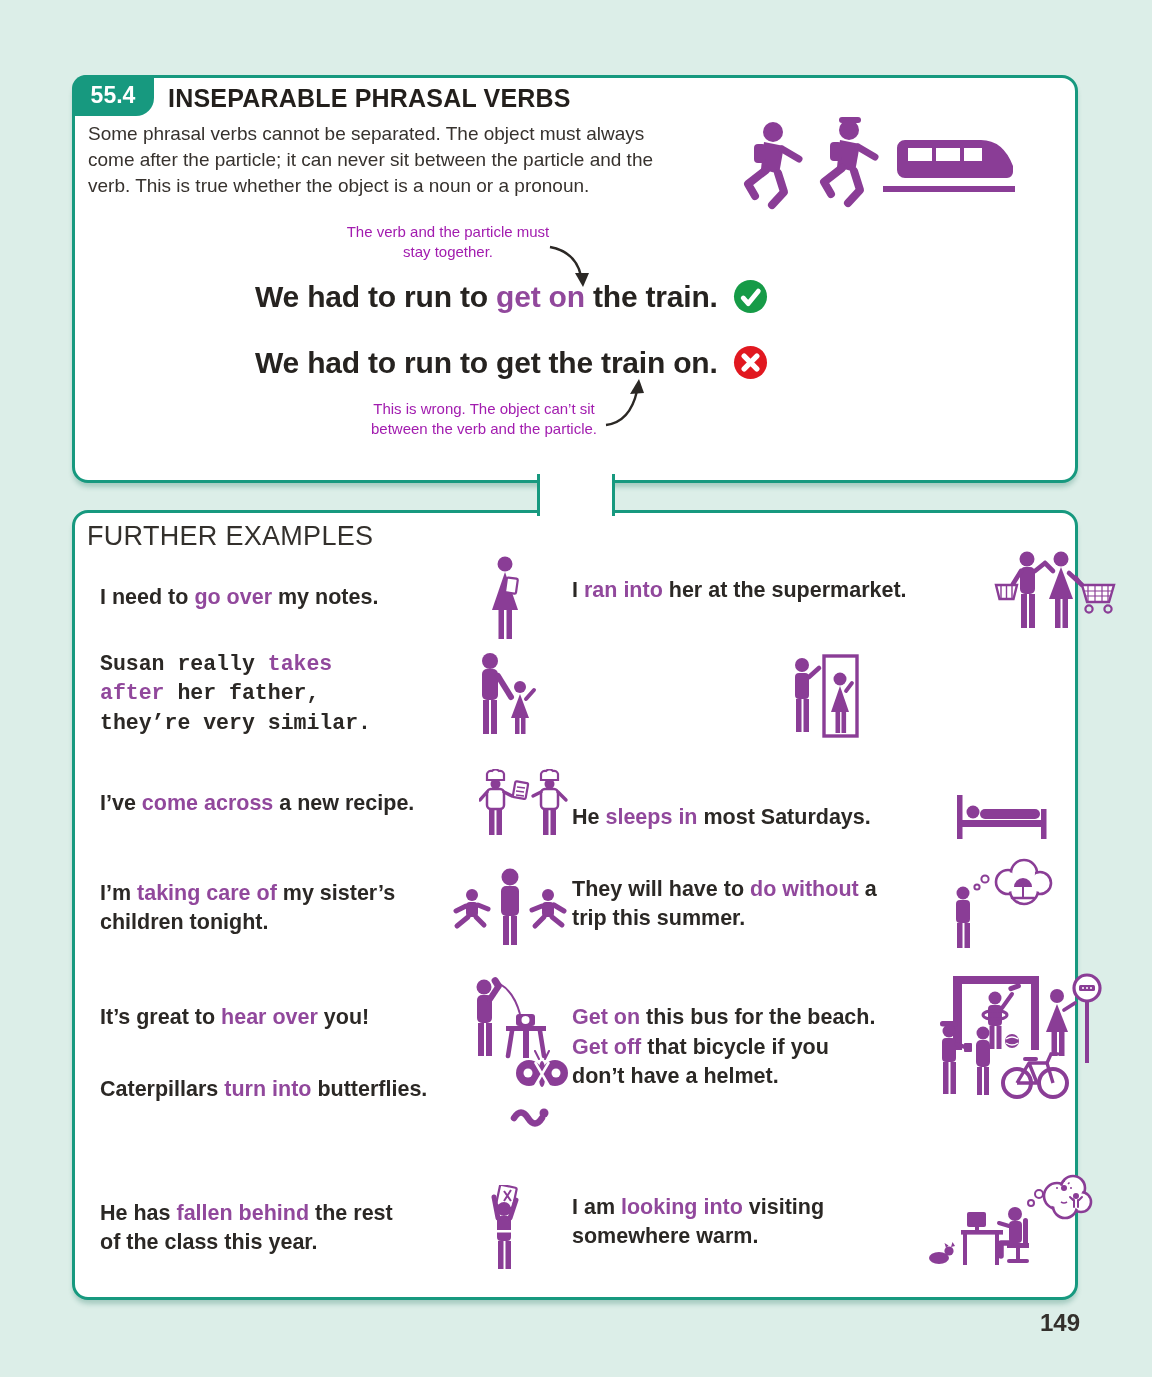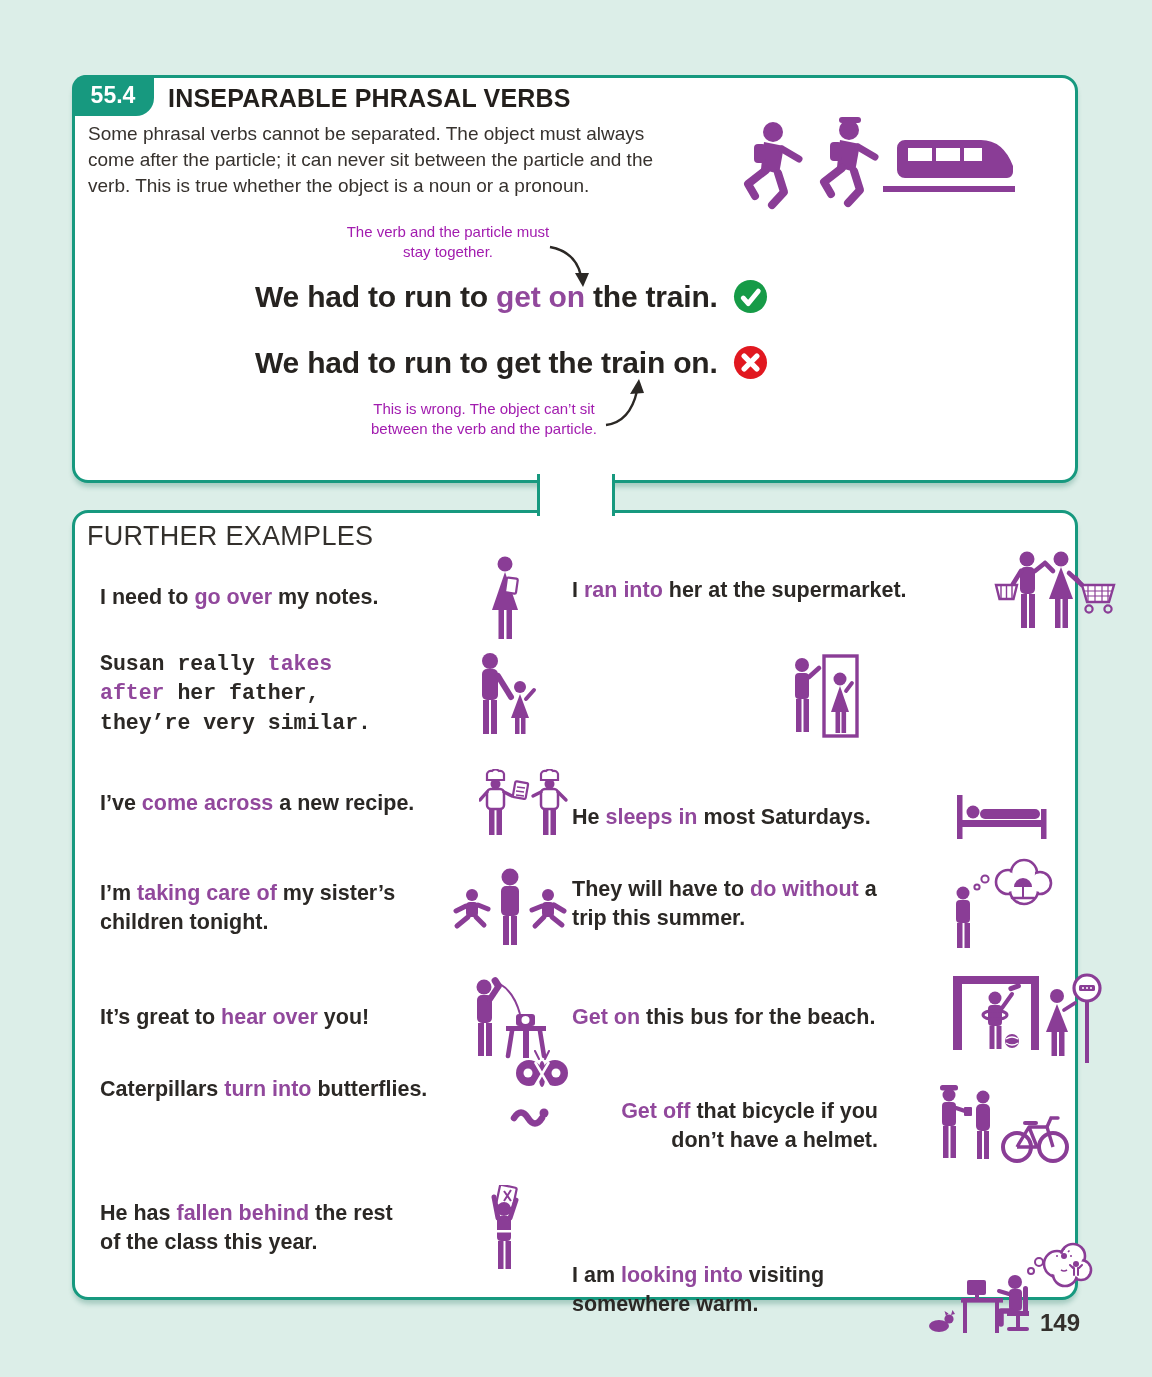--- a/index.html
+++ b/index.html
@@ -51,21 +51,21 @@
   .ex-text{flex:0 0 302px;font-size:21.5px;font-weight:700;line-height:1.36;color:#2b2825;}
   .colR .ex-text{flex-basis:306px;}
   .lrow2 .ex-text{flex-basis:332px;}
   .lrow5 .ex-text{flex-basis:362px;}
   .rrow0 .ex-text{flex-basis:370px;}
   .rrow4 .ex-text{flex-basis:332px;}
   .ex-icon{flex:1;display:flex;align-items:center;justify-content:center;}
   .lrow0{top:552px;} .lrow1{top:648px;font-family:Liberation Mono, monospace;} .lrow2{top:758px;} .lrow3{top:862px;}
   .lrow4{top:972px;} .lrow5{top:1044px;} .lrow6{top:1182px;}
   .rrow0{top:545px;} .rrow1{top:650px;} .rrow2{top:772px;} .rrow3{top:858px;}
-  .rrow4{top:972px;} .rrow5{top:1080px;text-align:right;} .rrow6{top:1244px;}
+  .rrow4{top:972px;} .rrow5{top:1016px;} .rrow6{top:1176px;}
 
   #page-number{position:absolute;left:1040px;top:1309px;font-size:24px;font-weight:700;color:#33302c;}
 </style>
 </head>
 <body>
 
 <div id="page">
 
   <div class="panel" id="panel-top"></div>
   <div id="notch"></div>

